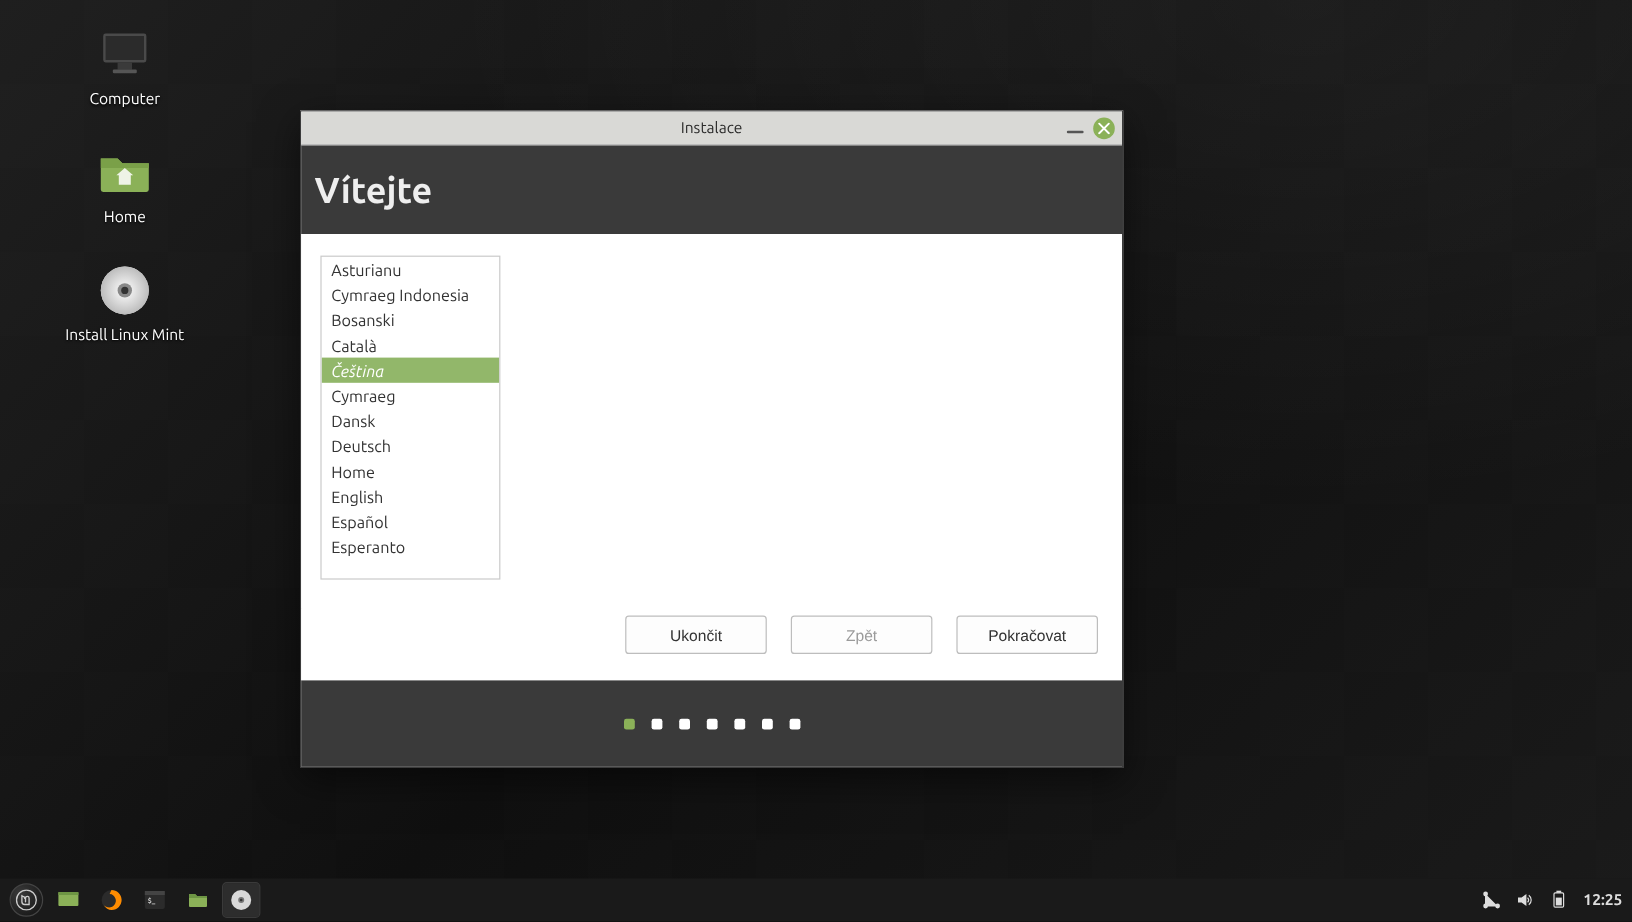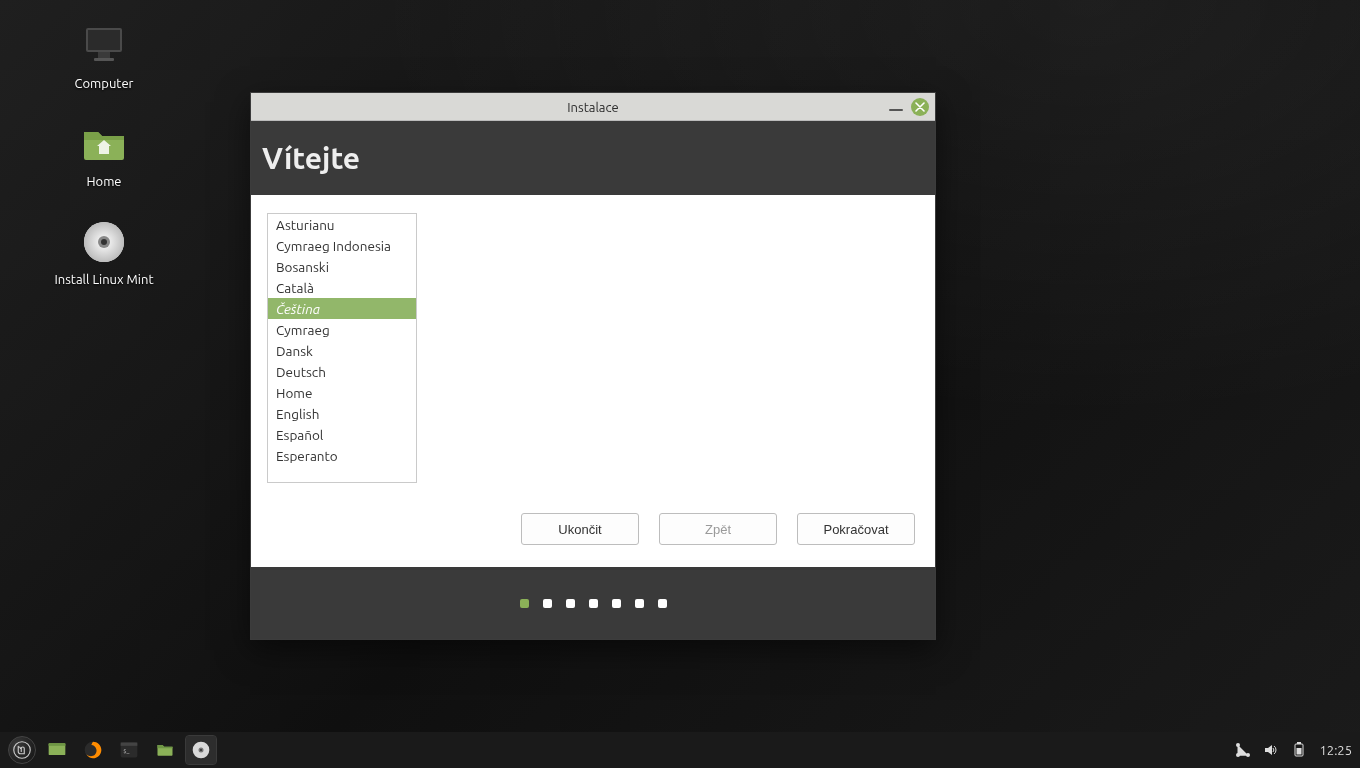--- a/index.html
+++ b/index.html
@@ -121,21 +121,21 @@
   }
   .page-dot {
     width:9px; height:9px; border-radius:2px; background:#fff;
   }
   .page-dot.active { background:var(--mint-green); }
 
   
   .panel {
     position:absolute; left:0; right:0; bottom:0; height:36px;
     background:var(--panel-dark); display:flex; align-items:center;
-    padding:0 8px; gap:4px;
+    padding:0 8px; gap:4px;font-weight:bold;
   }
   .panel-left{display:flex;align-items:center;gap:6px;}
   .panel-right{margin-left:auto;display:flex;align-items:center;gap:12px;color:#ddd;font-size:13px;}
   .task {
     width:30px; height:28px; border-radius:3px;
     display:flex; align-items:center; justify-content:center;
   }
   .task.active{background:#2d2d2d;outline:1px solid #3a3a3a;}
   .task svg{width:20px;height:20px;}
   .mint-button{

